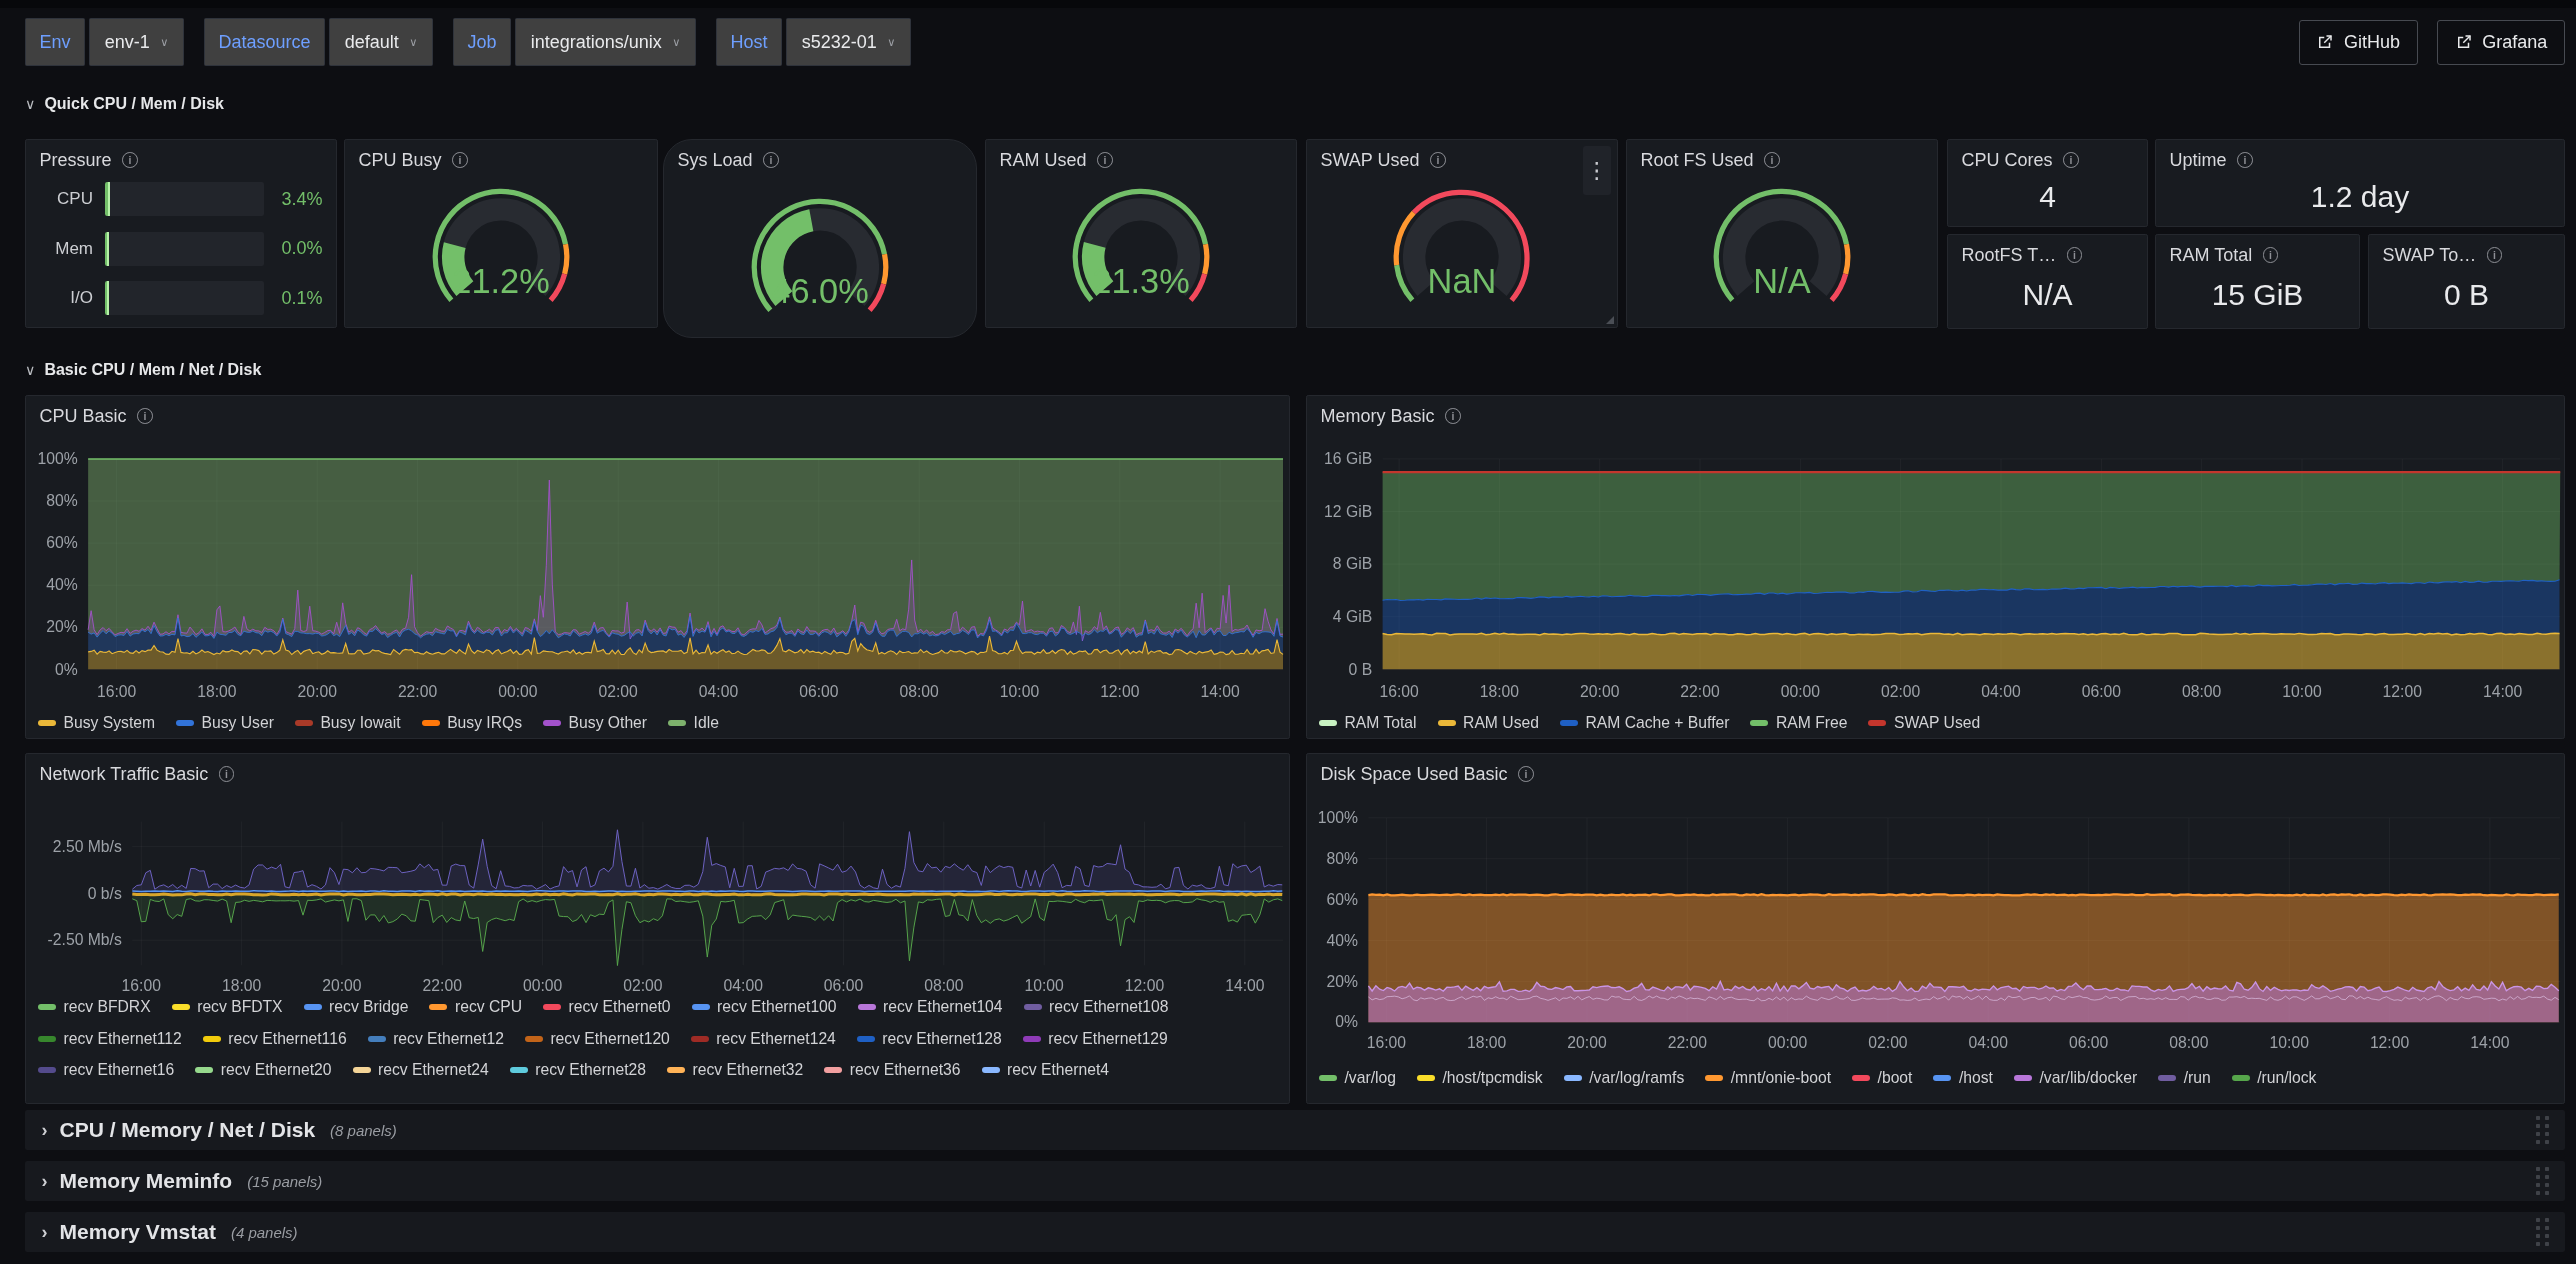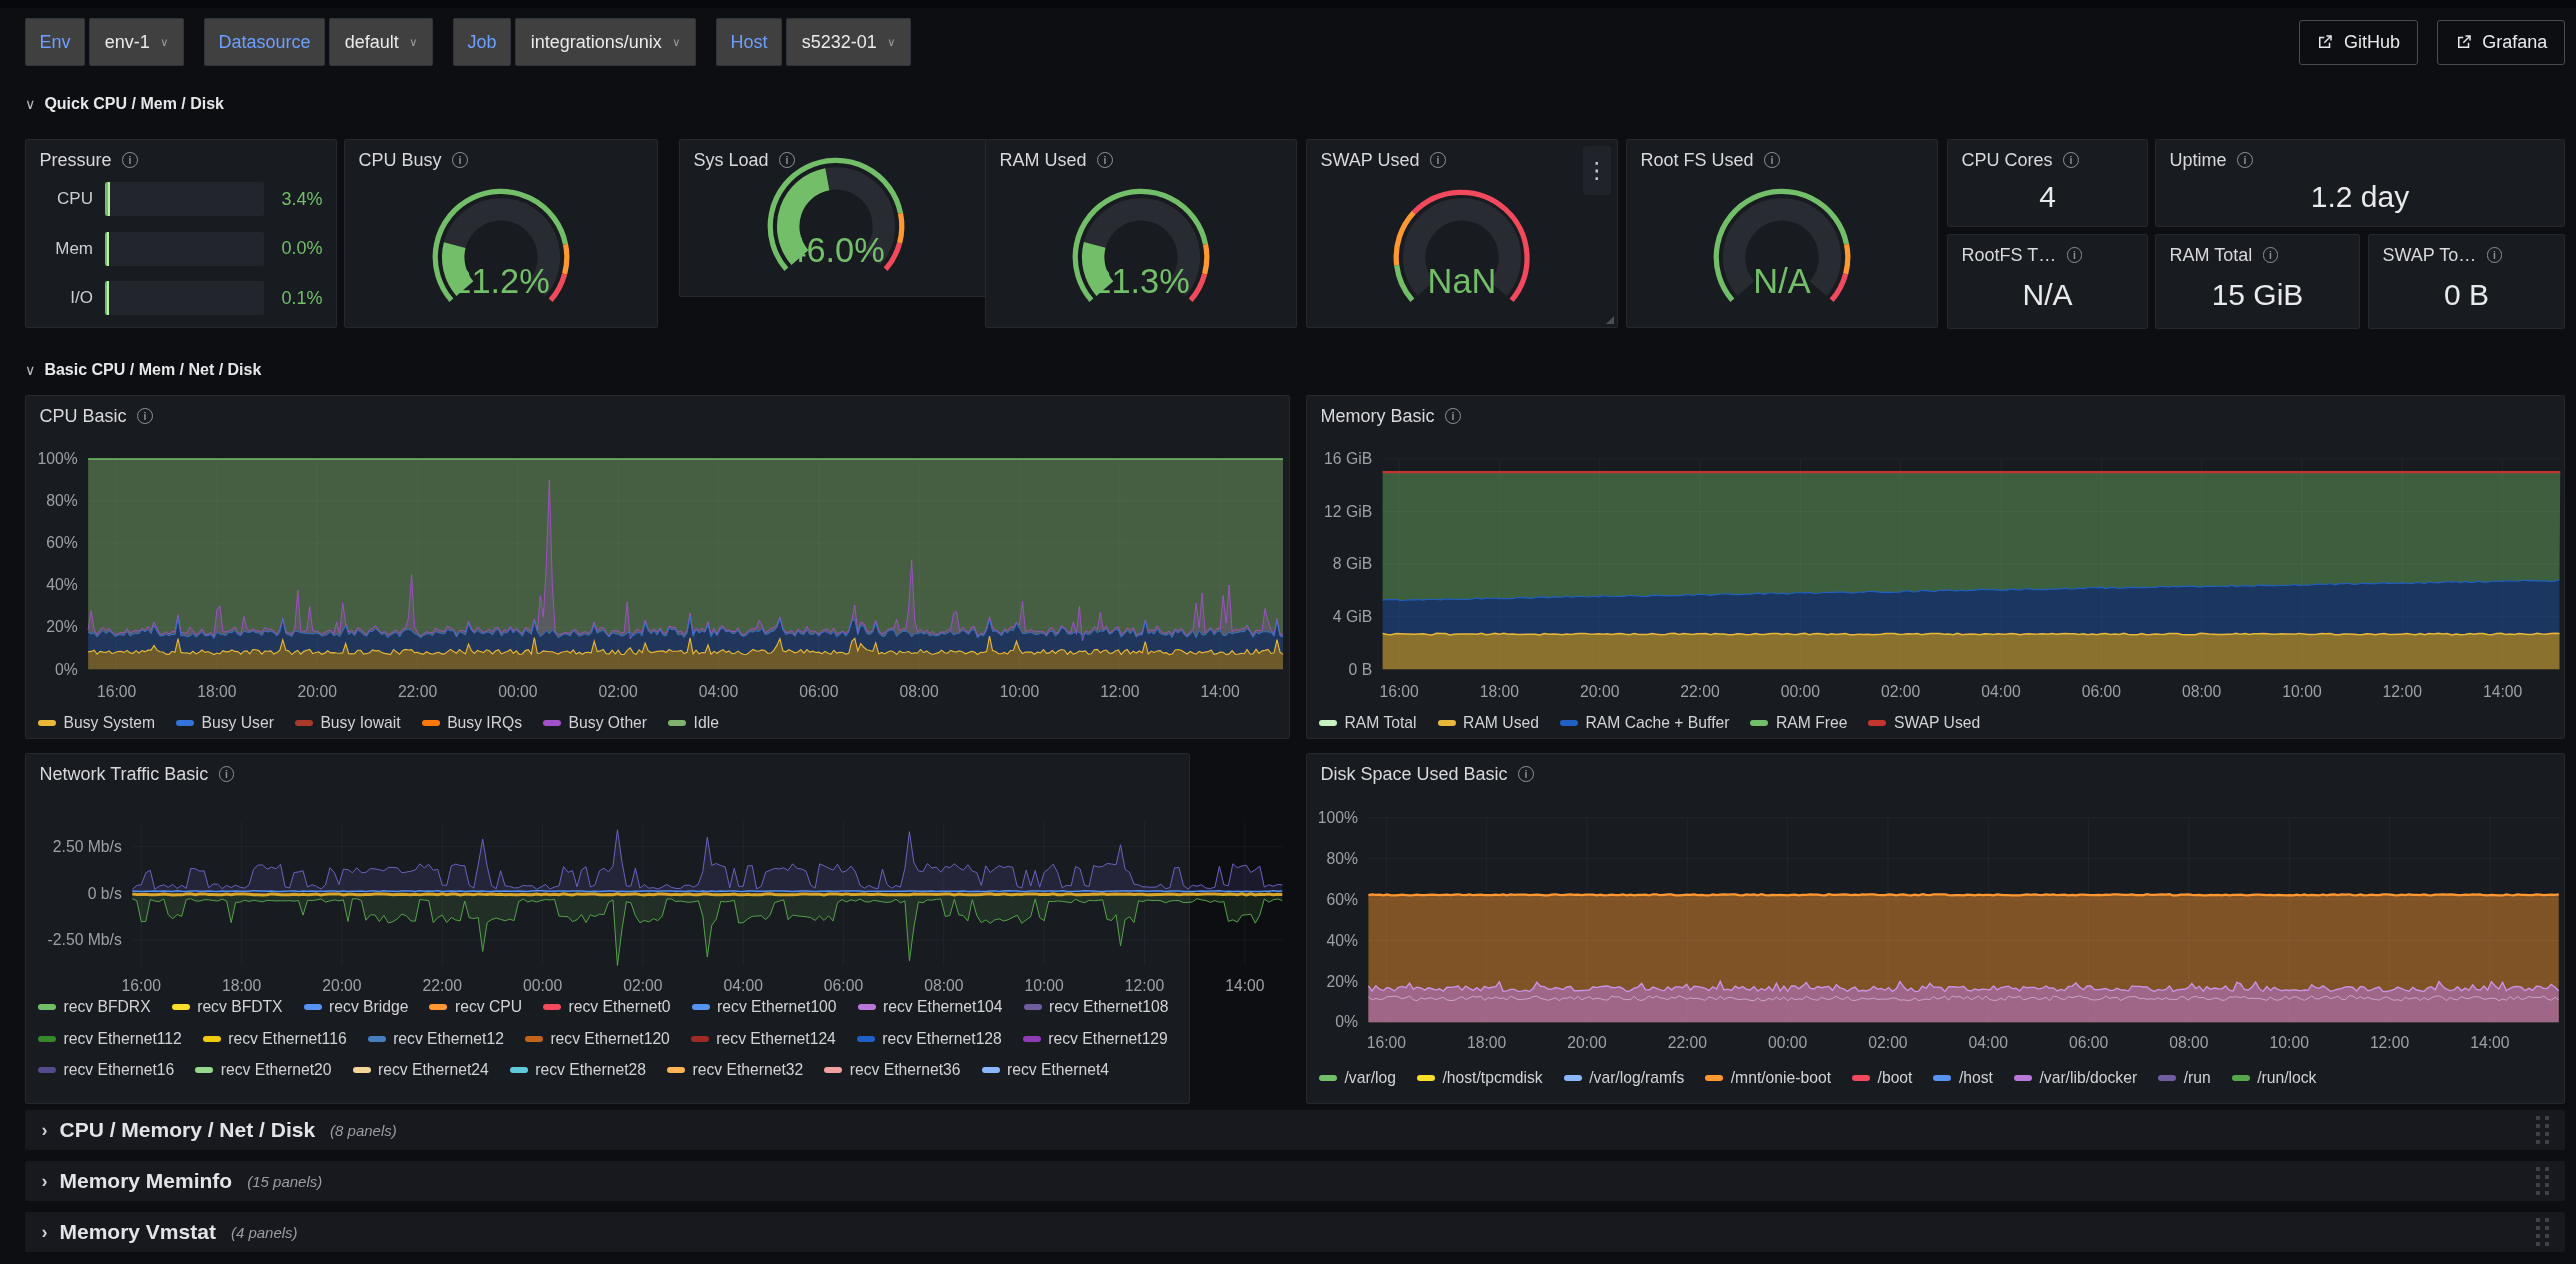--- a/index.html
+++ b/index.html
@@ -189,21 +189,21 @@
         </div>
         <div class="gaugewrap"><svg width="315" height="154" viewBox="0 0 420 206">
             <path d="M161.7,164.0A64,64 0 1 1 258.3,164.0" stroke="#282B31" stroke-width="30" fill="none"></path>
             <path d="M143.6,179.7A88,88 0 1 1 296.3,104.6" stroke="#73BF69" stroke-width="7" fill="none"></path>
             <path d="M296.3,104.6A88,88 0 0 1 295.1,144.5" stroke="#FF9830" stroke-width="7" fill="none"></path>
             <path d="M295.1,144.5A88,88 0 0 1 276.4,179.7" stroke="#F2495C" stroke-width="7" fill="none"></path>
             <path d="M161.7,164.0A64,64 0 0 1 148.1,105.9" stroke="#73BF69" stroke-width="30" fill="none"></path>
             <text x="210" y="170" text-anchor="middle" font-size="46" font-weight="500" fill="#73BF69">21.2%</text>
           </svg></div>
       </div>
-      <div class="panel" style="left: 679px; top: 139px; width: 314px; height: 158px;">
+      <div class="panel" style="left: 663px; top: 139px; width: 314px; height: 199px; border-radius: 29px;">
         <div class="phead">
           <div class="ptitle">Sys Load</div>
           <div class="info">i</div>
         </div>
         <div class="gaugewrap"><svg width="315" height="154" viewBox="0 0 420 206">
             <path d="M161.7,164.0A64,64 0 1 1 258.3,164.0" stroke="#282B31" stroke-width="30" fill="none"></path>
             <path d="M143.6,179.7A88,88 0 1 1 296.3,104.6" stroke="#73BF69" stroke-width="7" fill="none"></path>
             <path d="M296.3,104.6A88,88 0 0 1 295.1,144.5" stroke="#FF9830" stroke-width="7" fill="none"></path>
             <path d="M295.1,144.5A88,88 0 0 1 276.4,179.7" stroke="#F2495C" stroke-width="7" fill="none"></path>
             <path d="M161.7,164.0A64,64 0 0 1 198.4,59.1" stroke="#73BF69" stroke-width="30" fill="none"></path>
@@ -438,21 +438,21 @@
           <div class="legitem">
             <div class="sw" style="background: rgb(115, 191, 105);"></div>
             <span class="legtxt">RAM Free</span>
           </div>
           <div class="legitem">
             <div class="sw" style="background: rgb(196, 54, 45);"></div>
             <span class="legtxt">SWAP Used</span>
           </div>
         </div>
       </div>
-      <div class="panel" style="left: 25px; top: 753px; width: 1165px; height: 351px;">
+      <div class="panel" style="left: 25px; top: 753px; width: 1265px; height: 351px;">
         <div class="phead">
           <div class="ptitle">Network Traffic Basic</div>
           <div class="info">i</div>
         </div>
         <svg width="1263" height="350" viewBox="0 0 1687 467" style="position: absolute; left: 0px; top: 0px;">
           <line x1="154" y1="90" x2="154" y2="282" stroke="rgba(208,214,222,0.07)" stroke-width="1"></line>
           <line x1="288" y1="90" x2="288" y2="282" stroke="rgba(208,214,222,0.07)" stroke-width="1"></line>
           <line x1="422" y1="90" x2="422" y2="282" stroke="rgba(208,214,222,0.07)" stroke-width="1"></line>
           <line x1="556" y1="90" x2="556" y2="282" stroke="rgba(208,214,222,0.07)" stroke-width="1"></line>
           <line x1="690" y1="90" x2="690" y2="282" stroke="rgba(208,214,222,0.07)" stroke-width="1"></line>

